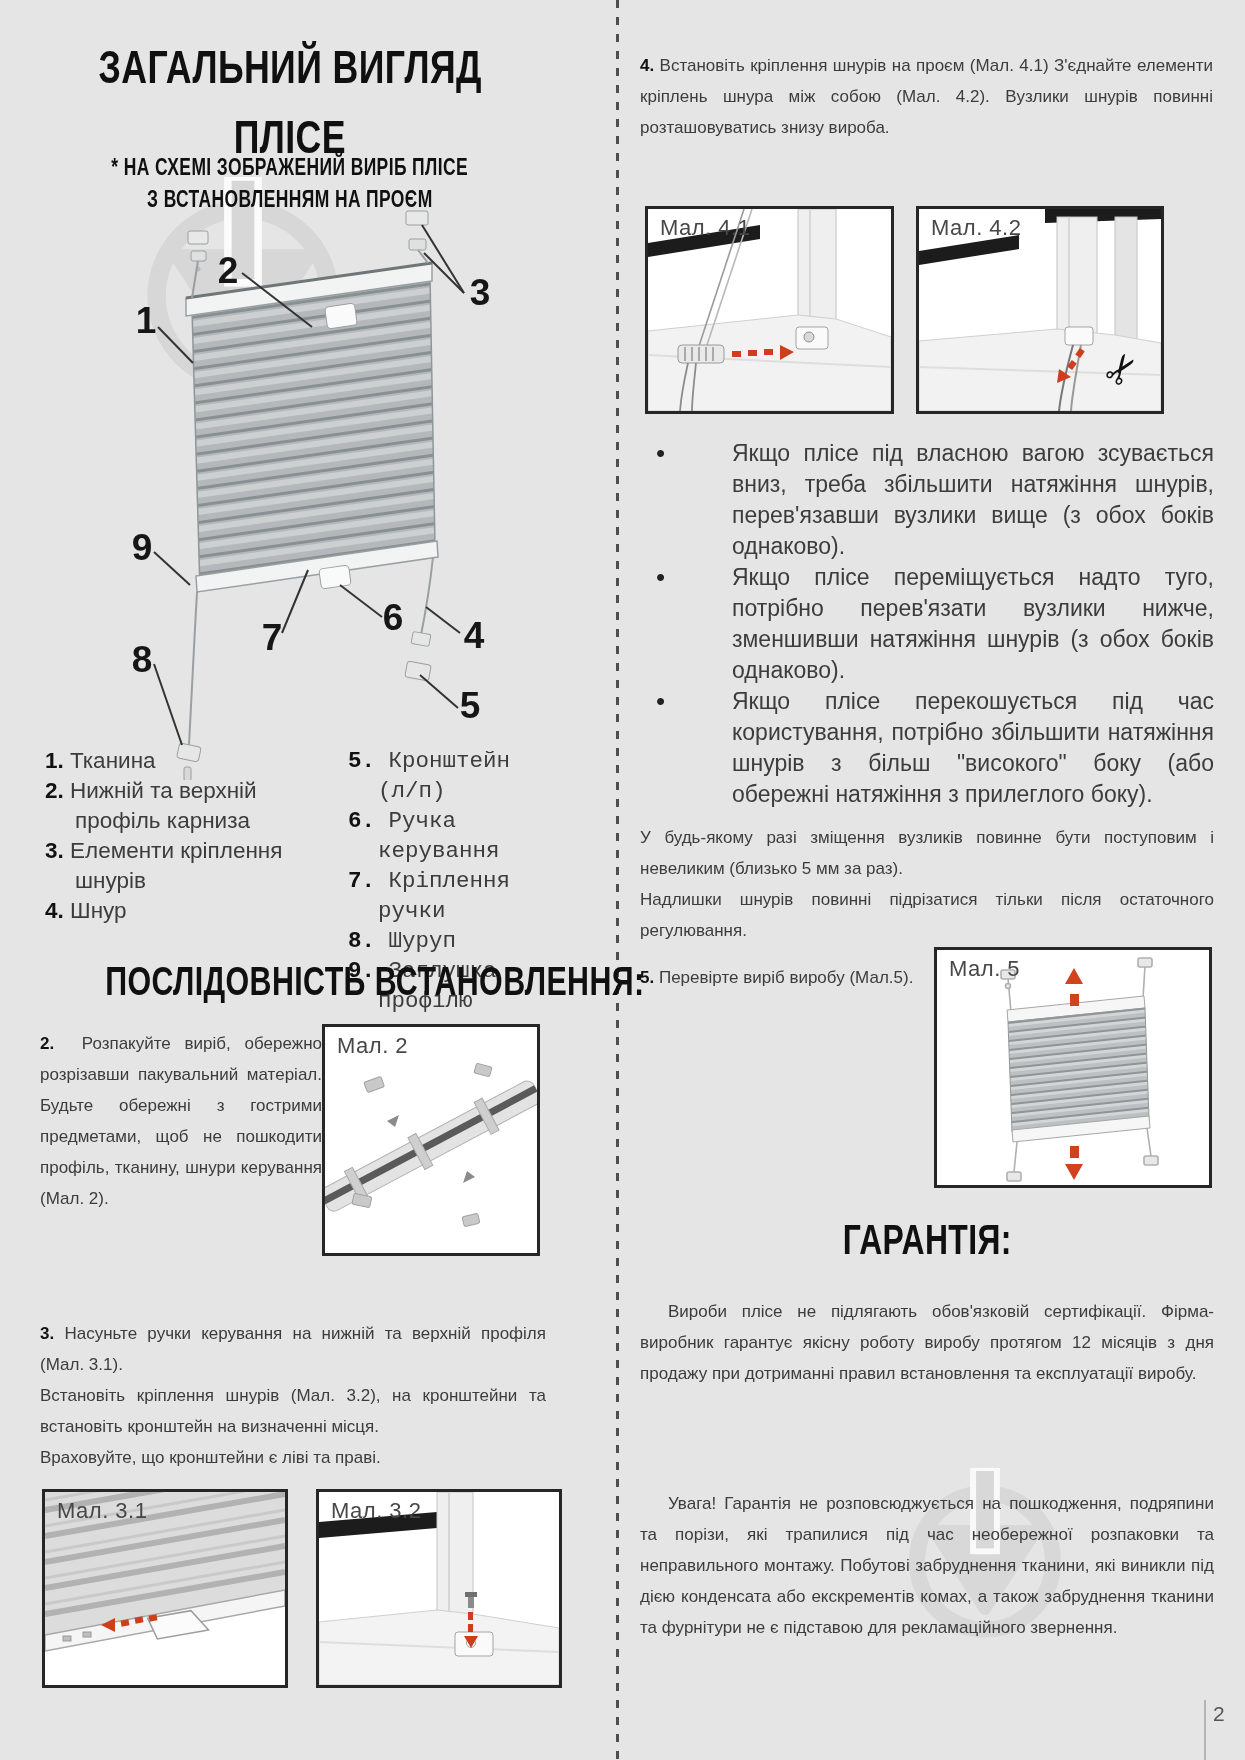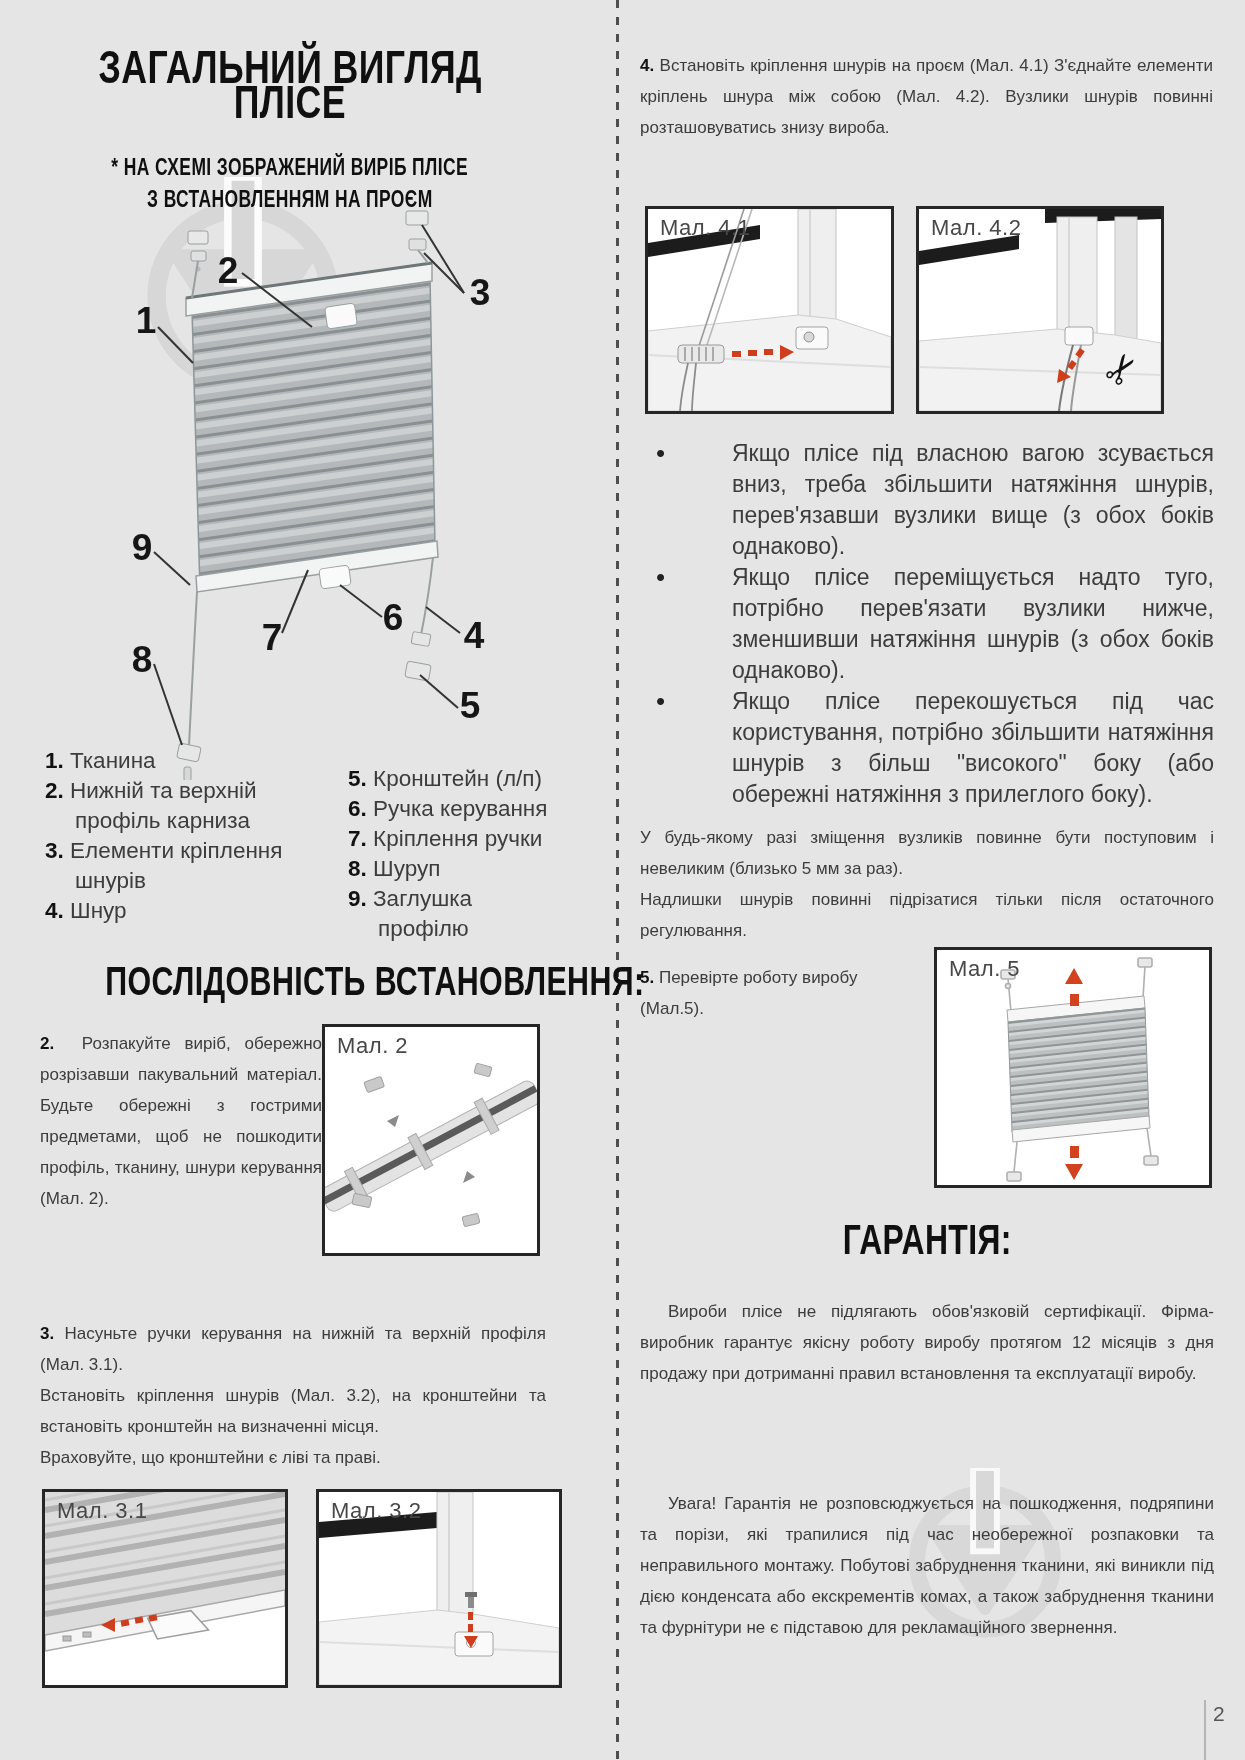--- a/index.html
+++ b/index.html
@@ -49,21 +49,21 @@
     <rect x="86" y="0" width="28" height="98" fill="#d5d5d5" stroke="#ffffff" stroke-width="7"></rect>
   </svg>
 
   <div class="divider"></div>
 
   <div class="content">
 
   <div class="abs center" style="left:30px;top:42px;width:520px;">
     <span class="cond title-line">ЗАГАЛЬНИЙ ВИГЛЯД</span>
   </div>
-  <div class="abs center" style="left:30px;top:77px;width:520px;">
+  <div class="abs center" style="left:30px;top:112px;width:520px;">
     <span class="cond title-line">ПЛІСЕ</span>
   </div>
   <div class="abs center" style="left:30px;top:152px;width:520px;">
     <span class="cond subtitle-line">* НА СХЕМІ ЗОБРАЖЕНИЙ ВИРІБ ПЛІСЕ</span>
   </div>
   <div class="abs center" style="left:30px;top:184px;width:520px;">
     <span class="cond subtitle-line">З ВСТАНОВЛЕННЯМ НА ПРОЄМ</span>
   </div>
 
   <svg class="abs" style="left:40px;top:205px;width:500px;height:575px;" viewBox="0 0 500 575" font-family="Liberation Sans, sans-serif">
@@ -125,21 +125,21 @@
       <text x="102" y="355">9</text>
     </g>
   </svg>
 
   <div class="abs" style="left:45px;top:746px;width:255px;">
     <div class="legend-item"><b>1.</b> <span>Тканина</span></div>
     <div class="legend-item"><b>2.</b> <span>Нижній та верхній профіль карниза</span></div>
     <div class="legend-item"><b>3.</b> <span>Елементи кріплення шнурів</span></div>
     <div class="legend-item"><b>4.</b> <span>Шнур</span></div>
   </div>
-  <div class="abs" style="left:348px;top:764px;width:215px;">
+  <div class="abs" style="left:348px;top:746px;width:215px;font-family:Liberation Mono, monospace;">
     <div class="legend-item"><b>5.</b> <span>Кронштейн (л/п)</span></div>
     <div class="legend-item"><b>6.</b> <span>Ручка керування</span></div>
     <div class="legend-item"><b>7.</b> <span>Кріплення ручки</span></div>
     <div class="legend-item"><b>8.</b> <span>Шуруп</span></div>
     <div class="legend-item"><b>9.</b> <span>Заглушка профілю</span></div>
   </div>
 
   <div class="abs center" style="left:20px;top:932px;width:540px;margin-top:27px;">
     <span class="cond seq-head">ПОСЛІДОВНІСТЬ ВСТАНОВЛЕННЯ:</span>
   </div>
@@ -301,21 +301,21 @@
     </ul>
   </div>
 
   <div class="abs" style="left:640px;top:822px;width:574px;">
     <p class="body-text" style="margin:0;">У будь-якому разі зміщення вузликів повинне бути поступовим і невеликим (близько 5 мм за раз).</p>
     <p class="body-text" style="margin:0;">Надлишки шнурів повинні підрізатися тільки після остаточного регулювання.</p>
   </div>
 
   <div class="abs body-text" style="left:640px;top:962px;width:280px;text-align:left;">
     <b>5.</b>
-    <span>Перевірте роботу виробу (Мал.5).</span>
+    <span>Перевірте виріб виробу (Мал.5).</span>
   </div>
 
   <div class="figure" style="left:934px;top:947px;width:278px;height:241px;">
     <div class="flabel">Мал. 5</div>
     <svg viewBox="0 0 272 235">
       <defs>
         <pattern id="pleats5" width="9" height="9" patternUnits="userSpaceOnUse" patternTransform="rotate(-6)">
           <rect width="9" height="9" fill="#bcc0c1"></rect>
           <rect width="9" height="3" fill="#d3d6d7"></rect>
           <rect y="7" width="9" height="2" fill="#8f9496"></rect>

